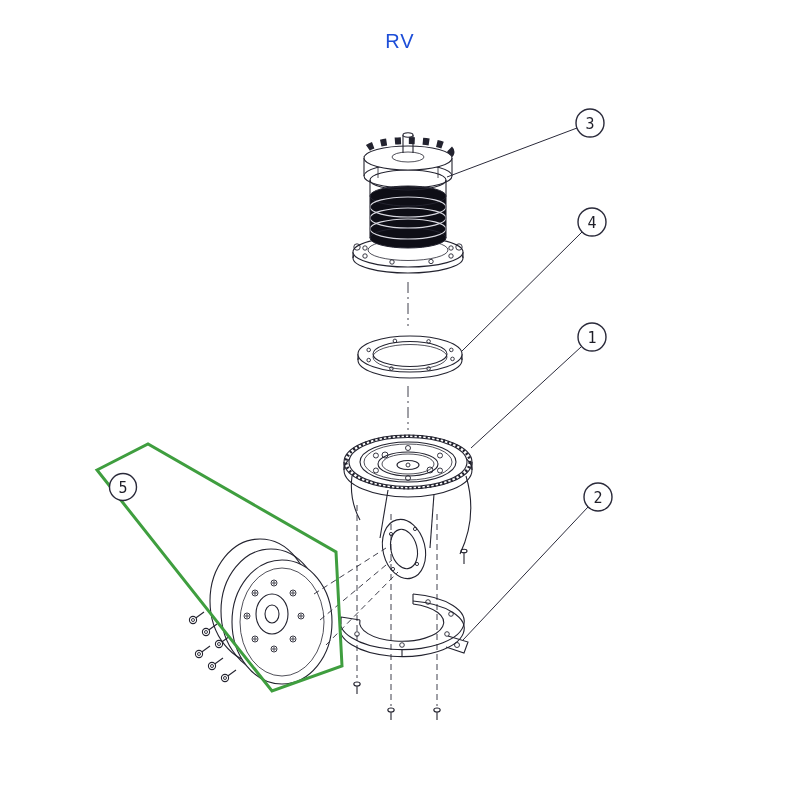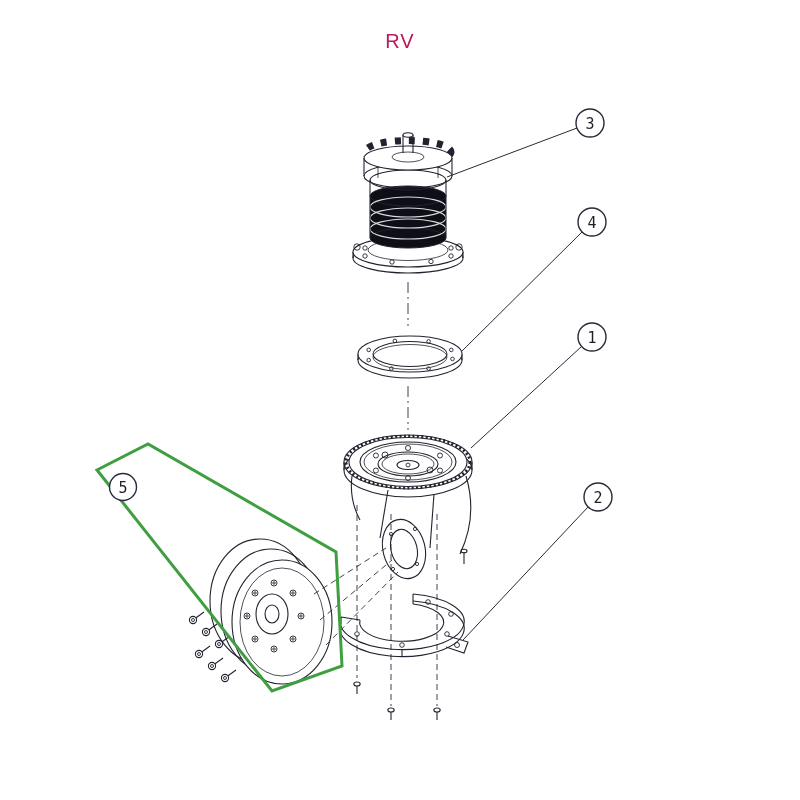--- a/index.html
+++ b/index.html
@@ -1,19 +1,19 @@
 <!DOCTYPE html>
 <html><head>
 <meta charset="utf-8">
 <style>
   html,body{margin:0;padding:0;background:#ffffff;}
   .canvas{position:relative;width:800px;height:800px;background:#fff;overflow:hidden;
           font-family:"Liberation Sans",sans-serif;}
   .title{position:absolute;top:30px;left:0;right:0;text-align:center;
-         font-size:20px;letter-spacing:1px;color:#be185d;}
+         font-size:20px;letter-spacing:1px;color:#1d4ed8;}
   svg{position:absolute;inset:0;}
   .ink{stroke:#23232f;fill:none;stroke-width:1.1;}
   .thin{stroke:#23232f;fill:none;stroke-width:0.8;}
   .fillw{fill:#ffffff;}
   .dark{fill:#0e0e16;stroke:#23232f;stroke-width:1;}
   .sep{stroke:#d8d8e0;fill:none;stroke-width:1.2;}
   .dash{stroke:#2a2a38;fill:none;stroke-width:0.9;stroke-dasharray:6 4;}
   .cline{stroke:#2a2a38;fill:none;stroke-width:0.9;stroke-dasharray:11 4 2 4;}
   .leader{stroke:#2a2a3a;fill:none;stroke-width:1;}
   .balloon{stroke:#2a2a3a;fill:#ffffff;stroke-width:1.4;}

